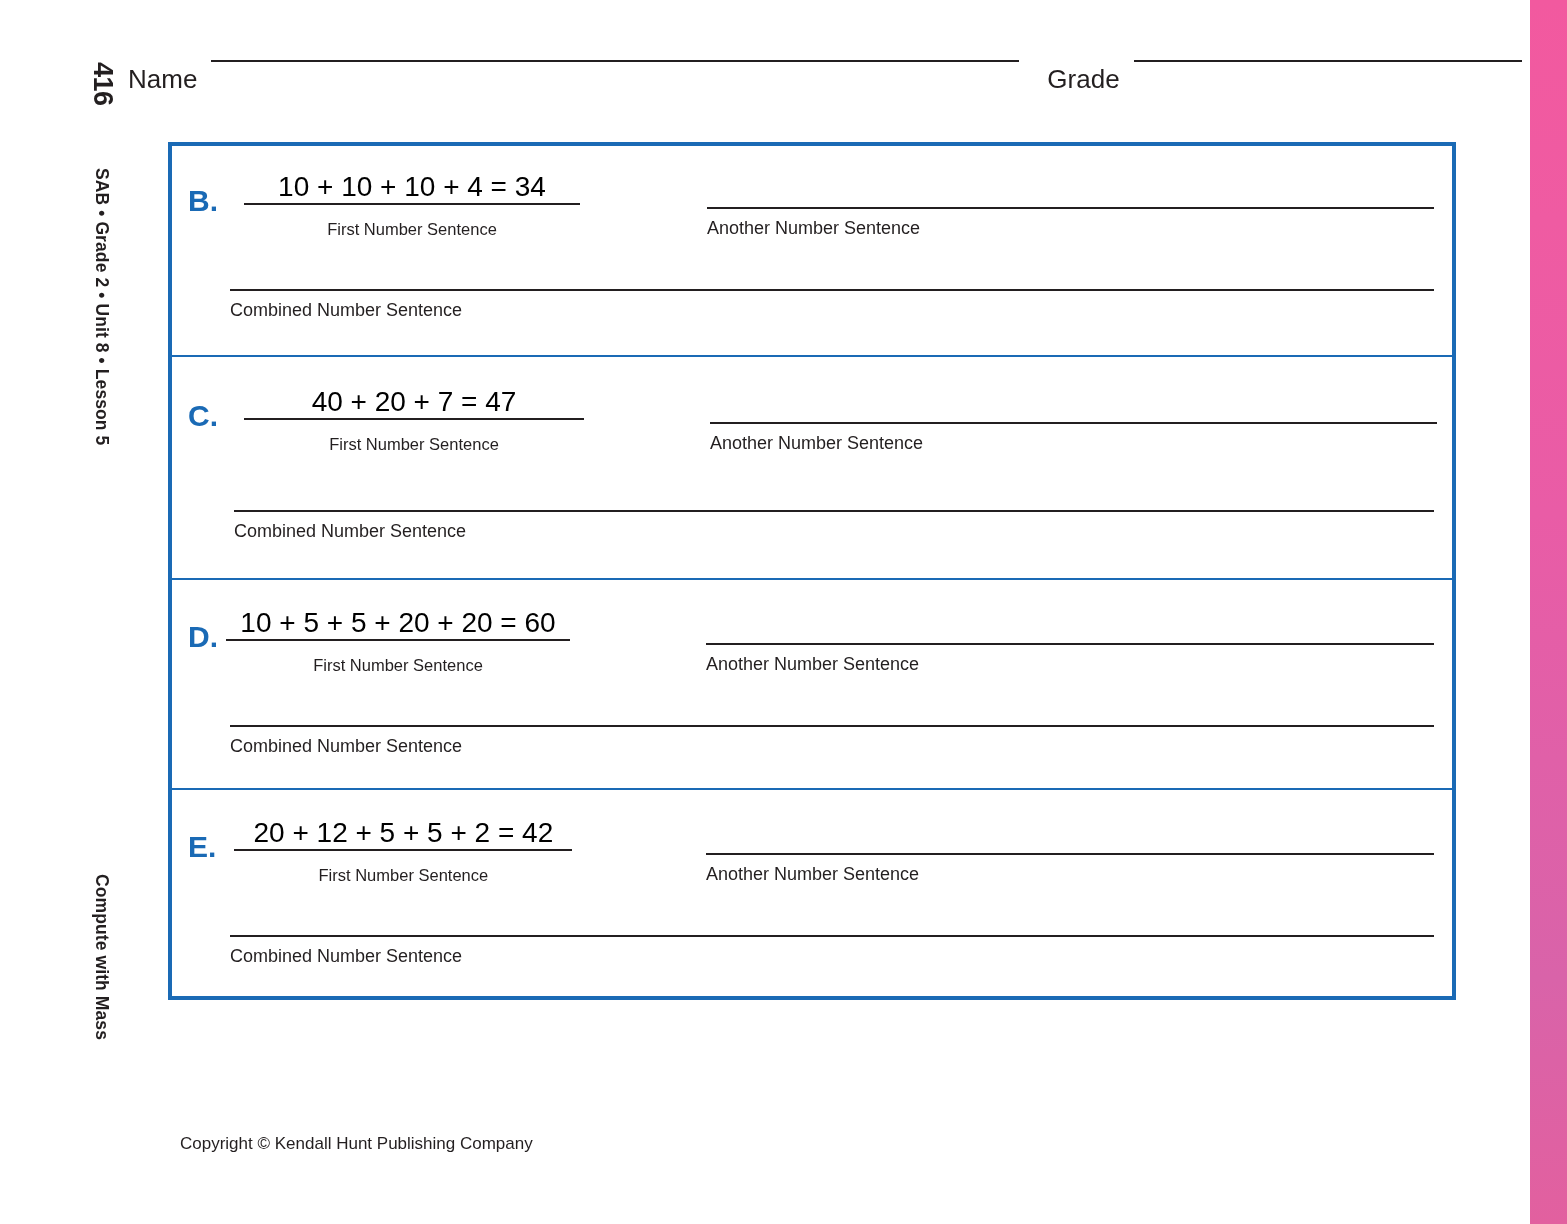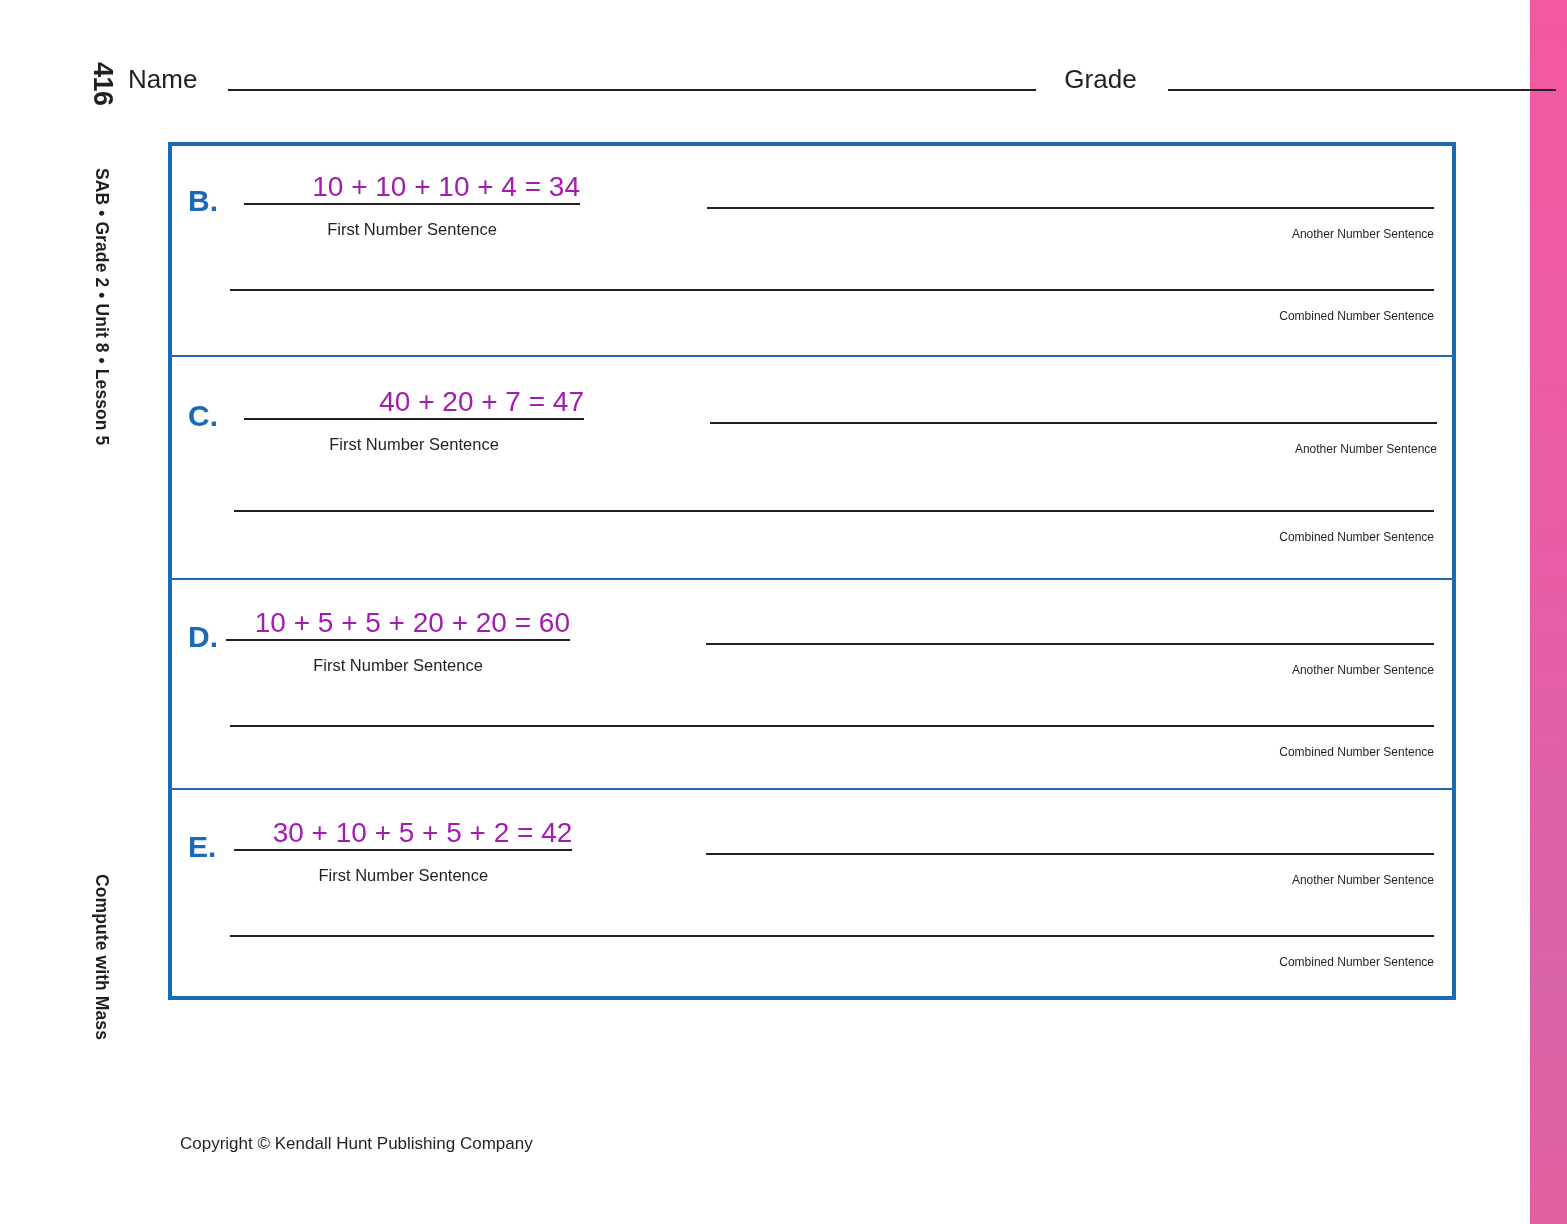--- a/index.html
+++ b/index.html
@@ -68,22 +68,21 @@
     position: absolute;
     left: 128px;
     top: 64px;
     width: 1362px;
     height: 44px;
     display: flex;
     align-items: baseline;
   }
   .field {
     display: flex;
-    align-items: flex-end;
-    gap: 17px;
+    align-items: flex-start;
   }
   .field-label {
     font-size: 26px;
     color: #231f20;
     white-space: nowrap;
   }
   .field-rule {
     height: 0;
     border-bottom: 2.4px solid #231f20;
     position: relative;
@@ -128,22 +127,22 @@
     color: #1a6ab5;
     line-height: 1;
     white-space: nowrap;
   }
   .answer-slot {
     display: flex;
     flex-direction: column;
   }
   .answer-value {
     font-size: 28px;
-    color: #a21caf;
-    text-align: right;
+    color: #000000;
+    text-align: center;
     line-height: 1.18;
     white-space: nowrap;
   }
   .answer-rule {
     border-bottom: 2.6px solid #231f20;
     height: 0;
   }
   .answer-caption {
     font-size: 16.5px;
     color: #231f20;
@@ -156,24 +155,24 @@
   .another-block {
     position: absolute;
     display: flex;
     flex-direction: column;
   }
   .blank-rule {
     border-bottom: 2.6px solid #231f20;
     height: 0;
   }
   .blank-caption {
-    font-size: 12px;
-    color: #231f20;
-    text-align: right;
-    margin-top: 18px;
+    font-size: 18px;
+    color: #231f20;
+    text-align: left;
+    margin-top: 9px;
     white-space: nowrap;
   }
 
   
   .combined-block {
     position: absolute;
     display: flex;
     flex-direction: column;
   }
 
@@ -271,21 +270,21 @@
         <span class="answer-value" style="min-height:33px;"></span>
         <span class="blank-rule"></span>
         <span class="blank-caption">Combined Number Sentence</span>
       </div>
     </div>
 
     <div class="problem-row row-e">
       <div class="first-block" style="left:16px; top:26px;">
         <span class="row-letter" style="margin-right:18px; margin-top:16px;">E.</span>
         <div class="answer-slot">
-          <span class="answer-value">30 + 10 + 5 + 5 + 2 = 42</span>
+          <span class="answer-value">20 + 12 + 5 + 5 + 2 = 42</span>
           <span class="answer-rule" style="width:338px;"></span>
           <span class="answer-caption">First Number Sentence</span>
         </div>
       </div>
       <div class="another-block" style="left:534px; top:30px; width:728px;">
         <span class="answer-value" style="min-height:33px;"></span>
         <span class="blank-rule"></span>
         <span class="blank-caption">Another Number Sentence</span>
       </div>
       <div class="combined-block" style="left:58px; top:112px; width:1204px;">

